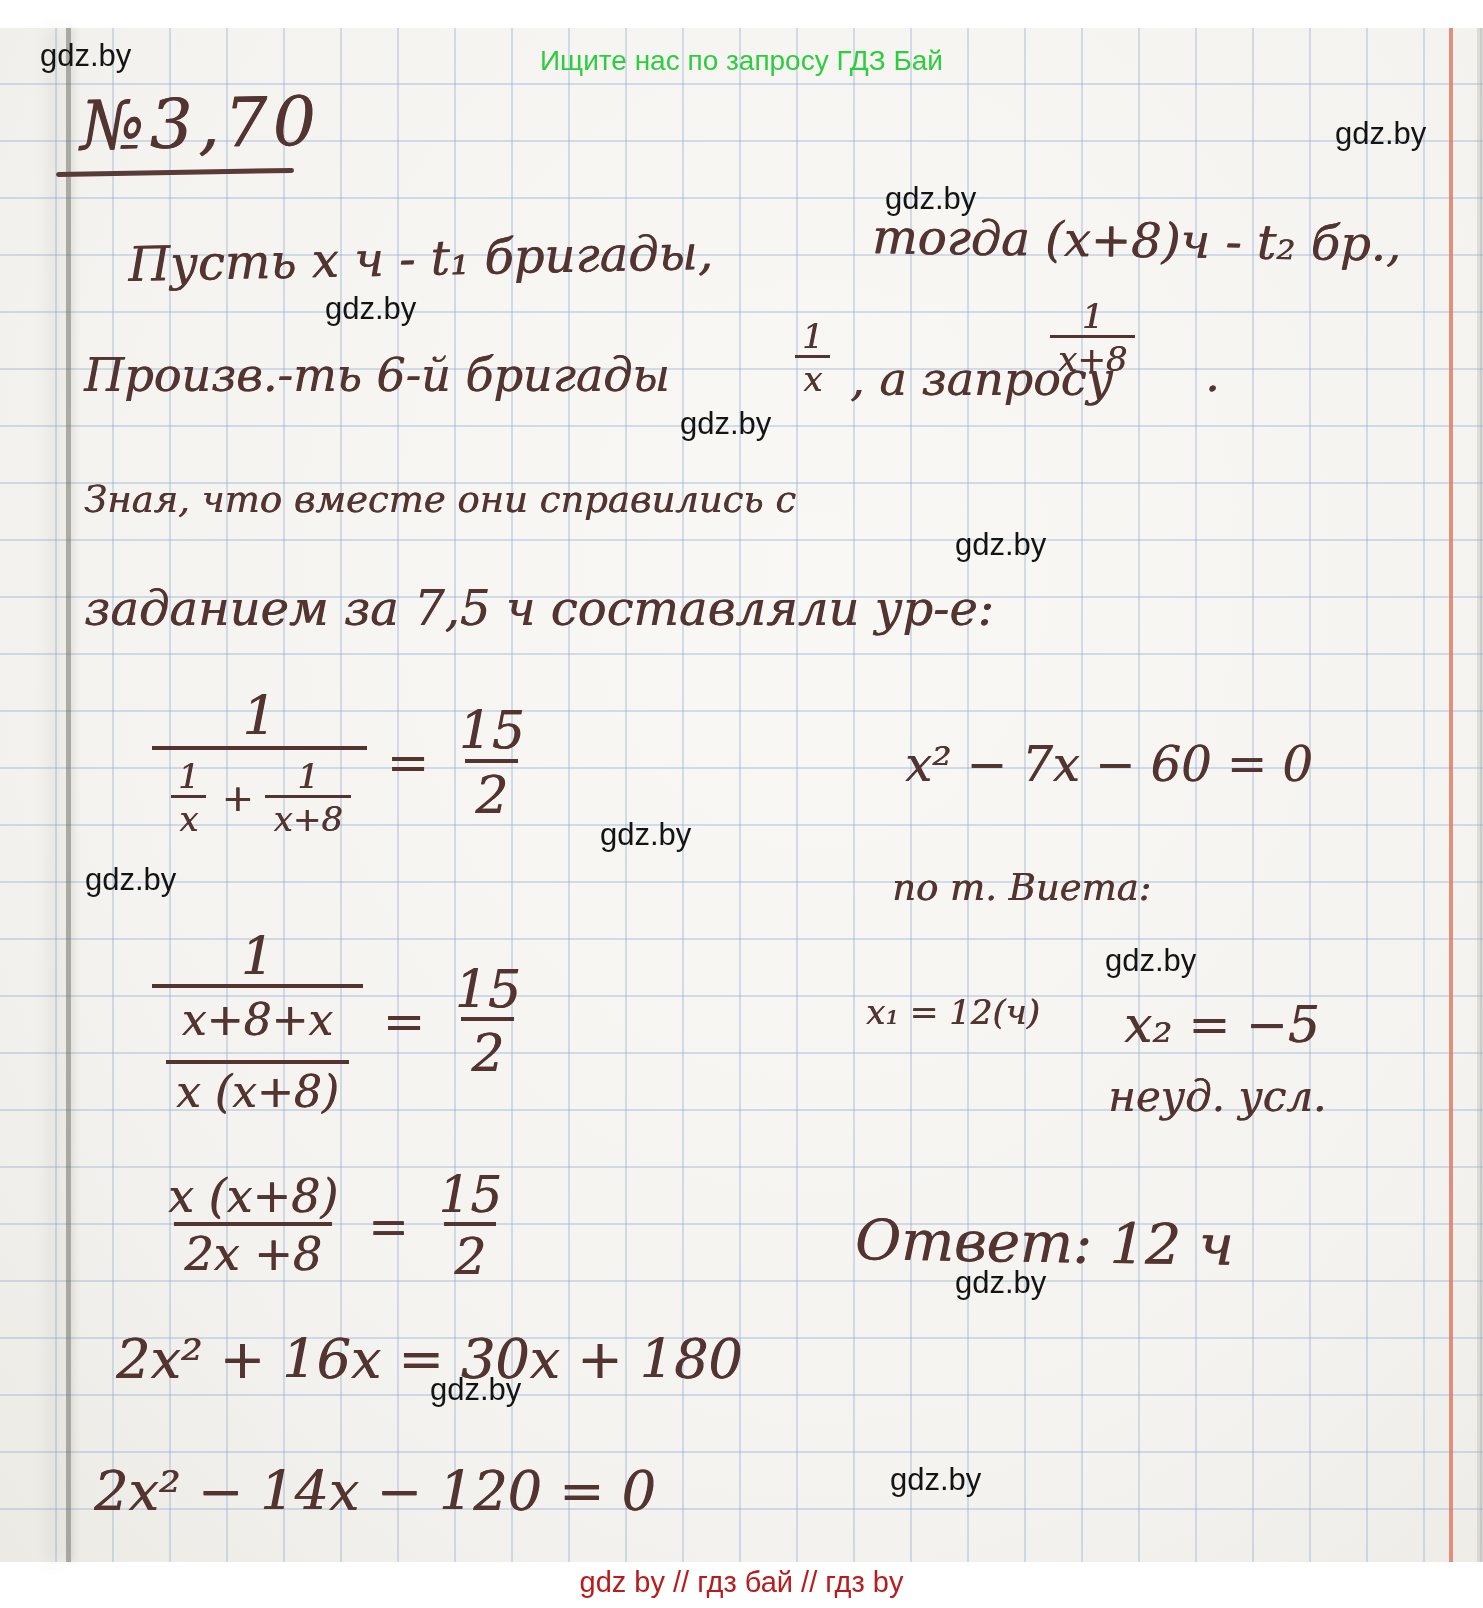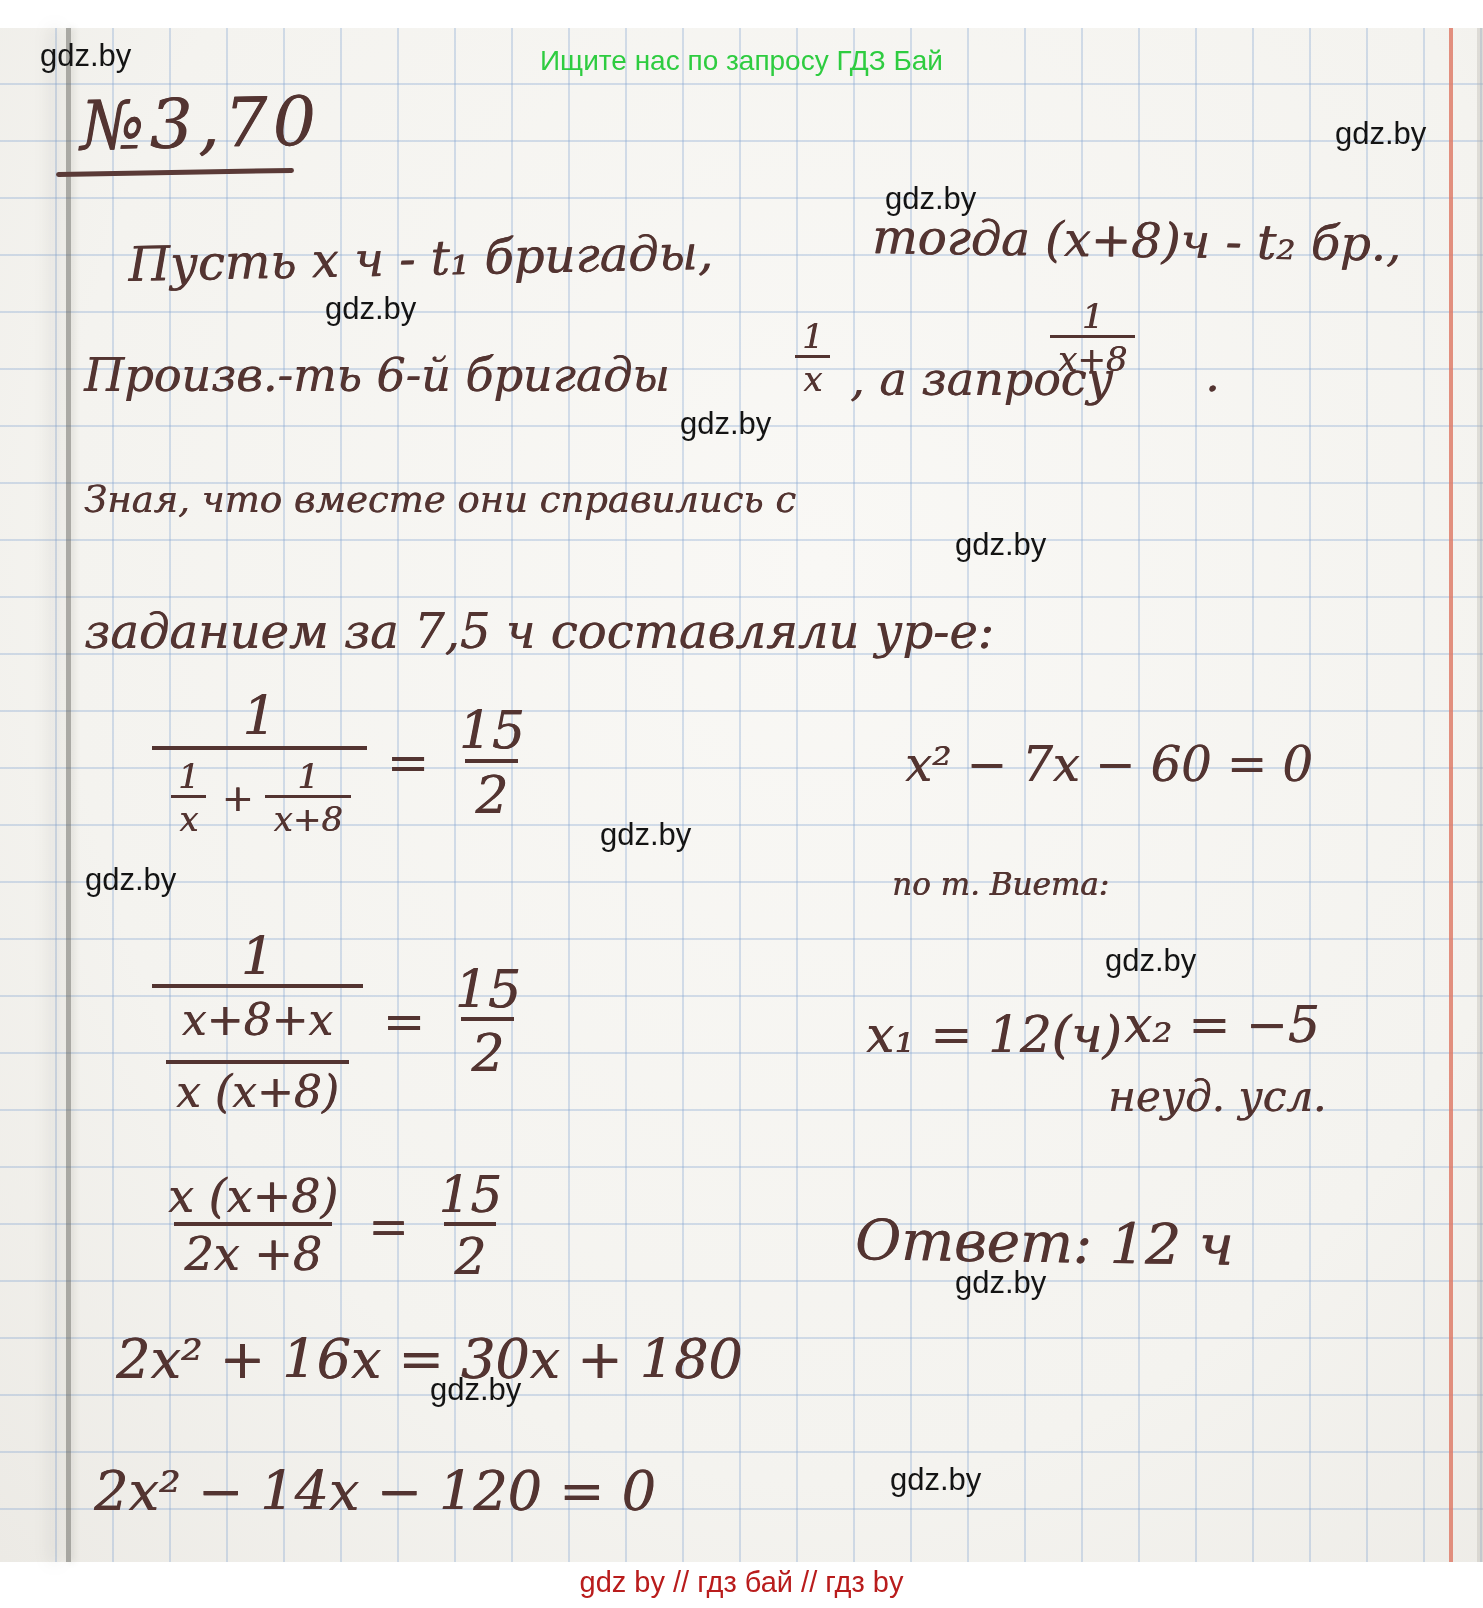--- a/index.html
+++ b/index.html
@@ -101,21 +101,21 @@
   <span class="fden">х</span>
 </div>
 <div class="hw" style="left:850px;top:352px;font-size:46px;">,  а запросу</div>
 <div class="hw frac mini" style="left:1050px;top:298px;">
   <span class="fnum">1</span>
   <span class="fden">х+8</span>
 </div>
 <div class="hw" style="left:1205px;top:348px;font-size:46px;">.</div>
 
 <div class="hw" style="left:84px;top:478px;font-size:37px;">Зная, что вместе они справились с</div>
-<div class="hw" style="left:84px;top:603px;font-size:48px;">заданием за 7,5 ч составляли ур-е:</div>
+<div class="hw" style="left:84px;top:580px;font-size:48px;">заданием за 7,5 ч составляли ур-е:</div>
 
 <div class="hw eqrow" style="left:152px;top:688px;">
   <div class="frac">
     <div class="fnum" style="font-size:54px;border:none;">1</div>
     <div class="denrow">
       <span class="frac mini">
         <span class="fnum">1</span>
         <span class="fden">х</span>
       </span>
       <span style="font-size:38px;">+</span>
@@ -127,40 +127,40 @@
   </div>
   <span style="font-size:50px;">=</span>
   <div class="frac" style="font-size:52px;">
     <span class="fnum">15</span>
     <span class="fden">2</span>
   </div>
 </div>
 
 <div class="hw" style="left:905px;top:736px;font-size:48px;">х² − 7х − 60 = 0</div>
 
-<div class="hw" style="left:892px;top:866px;font-size:31px;">по т. Виета:</div>
+<div class="hw" style="left:892px;top:866px;font-size:37px;">по т. Виета:</div>
 
 <div class="hw eqrow" style="left:152px;top:928px;">
   <div class="frac">
     <div class="fnum" style="font-size:52px;">1</div>
     <div class="fden" style="padding:8px 14px 0;">
       <span class="frac" style="font-size:44px;gap:16px;">
         <span class="fnum">х+8+х</span>
         <span class="fden">х (х+8)</span>
       </span>
     </div>
   </div>
   <span style="font-size:50px;">=</span>
   <div class="frac" style="font-size:52px;">
     <span class="fnum">15</span>
     <span class="fden">2</span>
   </div>
 </div>
 
-<div class="hw" style="left:866px;top:992px;font-size:50px;margin-top:14px;">х₁ = 12(ч)</div>
+<div class="hw" style="left:866px;top:992px;font-size:34px;">х₁ = 12(ч)</div>
 <div class="hw" style="left:1124px;top:996px;font-size:50px;">х₂ = −5</div>
 <div class="hw" style="left:1108px;top:1072px;font-size:42px;">неуд. усл.</div>
 
 <div class="hw eqrow" style="left:158px;top:1168px;">
   <div class="frac" style="font-size:46px;">
     <span class="fnum">х (х+8)</span>
     <span class="fden">2х +8</span>
   </div>
   <span style="font-size:48px;">=</span>
   <div class="frac" style="font-size:50px;">

